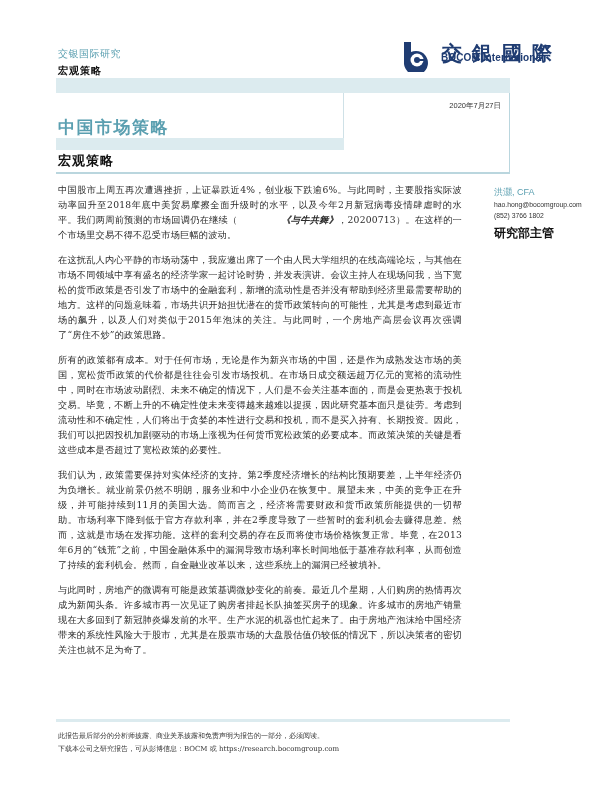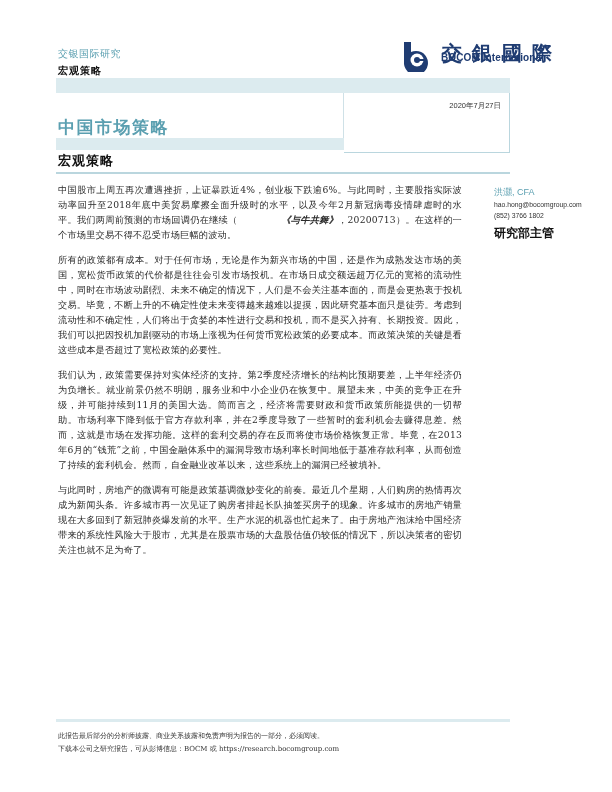--- a/index.html
+++ b/index.html
@@ -10,21 +10,21 @@
   .brand-sub { position: absolute; left: 58px; top: 64px; font-size: 10px; font-weight: bold; color: #111; letter-spacing: 1px; font-family: "DejaVu Sans", sans-serif; }
 
   .header-band { position: absolute; left: 56px; top: 78px; width: 454px; height: 15px; background: #dcebef; }
 
   .logo { position: absolute; left: 400px; top: 40px; width: 32px; height: 32px; }
   .logo-cn { position: absolute; left: 442px; top: 40px; font-size: 20px; color: #1f3c72; letter-spacing: 10px; font-family: "DejaVu Serif", serif; font-weight: bold; }
   .logo-en { position: absolute; left: 441px; top: 52px; font-size: 10px; color: #1f3c72; font-family: "Liberation Sans", sans-serif; font-weight: bold; letter-spacing: 0.1px; }
 
   .title-box { position: absolute; left: 56px; top: 93px; width: 288px; height: 46px; border-right: 1px solid #cfe1e7; }
   .title-band { position: absolute; left: 56px; top: 138px; width: 288px; height: 12px; background: #dcebef; }
-  .date-box { position: absolute; left: 344px; top: 93px; width: 166px; height: 60px; border-right: 1.5px solid #bad6de; border-bottom: 1.5px solid #bad6de; }
+  .date-box { position: absolute; left: 344px; top: 93px; width: 166px; height: 80px; border-right: 1.5px solid #bad6de; border-bottom: 1.5px solid #bad6de; }
   .date { position: absolute; right: 8px; top: 8px; font-size: 7.5px; color: #333; font-family: "Liberation Sans", sans-serif; }
 
   .page-title { position: absolute; left: 58px; top: 116px; font-size: 17px; color: #5a9fb0; font-weight: bold; letter-spacing: 1.5px; }
   .subtitle { position: absolute; left: 58px; top: 152px; font-size: 13px; font-weight: bold; color: #111; letter-spacing: 1px; }
   .subtitle-rule { position: absolute; left: 56px; top: 172px; width: 454px; height: 1.5px; background: #bad6de; }
 
   .body { position: absolute; left: 58px; top: 182px; width: 404px; font-size: 9.2px; line-height: 15px; color: #2a2a2a; text-align: justify; }
   .body p { margin-bottom: 10px; letter-spacing: 0.2px; }
   .body p em { font-weight: bold; font-style: italic; margin-left: 44px; }
 
@@ -60,20 +60,21 @@
 <div class="date-box">
   <div class="date">2020年7月27日</div>
 </div>
 
 <div class="page-title">中国市场策略</div>
 <div class="subtitle">宏观策略</div>
 <div class="subtitle-rule"></div>
 
 <div class="body">
   <p><span>中国股市上周五再次遭遇挫折，上证暴跌近4%，创业板下跌逾6%。与此同时，主要股指实际波动率回升至2018年底中美贸易摩擦全面升级时的水平，以及今年2月新冠病毒疫情肆虐时的水平。我们两周前预测的市场回调仍在继续（</span><em>《与牛共舞》</em><span>，20200713）。在这样的一个市场里交易不得不忍受市场巨幅的波动。</span></p>
+  <p>在这扰乱人内心平静的市场动荡中，我应邀出席了一个由人民大学组织的在线高端论坛，与其他在市场不同领域中享有盛名的经济学家一起讨论时势，并发表演讲。会议主持人在现场问我，当下宽松的货币政策是否引发了市场中的金融套利，新增的流动性是否并没有帮助到经济里最需要帮助的地方。这样的问题意味着，市场共识开始担忧潜在的货币政策转向的可能性，尤其是考虑到最近市场的飙升，以及人们对类似于2015年泡沫的关注。与此同时，一个房地产高层会议再次强调了“房住不炒”的政策思路。</p>
   <p>所有的政策都有成本。对于任何市场，无论是作为新兴市场的中国，还是作为成熟发达市场的美国，宽松货币政策的代价都是往往会引发市场投机。在市场日成交额远超万亿元的宽裕的流动性中，同时在市场波动剧烈、未来不确定的情况下，人们是不会关注基本面的，而是会更热衷于投机交易。毕竟，不断上升的不确定性使未来变得越来越难以捉摸，因此研究基本面只是徒劳。考虑到流动性和不确定性，人们将出于贪婪的本性进行交易和投机，而不是买入持有、长期投资。因此，我们可以把因投机加剧驱动的市场上涨视为任何货币宽松政策的必要成本。而政策决策的关键是看这些成本是否超过了宽松政策的必要性。</p>
   <p>我们认为，政策需要保持对实体经济的支持。第2季度经济增长的结构比预期要差，上半年经济仍为负增长。就业前景仍然不明朗，服务业和中小企业仍在恢复中。展望未来，中美的竞争正在升级，并可能持续到11月的美国大选。简而言之，经济将需要财政和货币政策所能提供的一切帮助。市场利率下降到低于官方存款利率，并在2季度导致了一些暂时的套利机会去赚得息差。然而，这就是市场在发挥功能。这样的套利交易的存在反而将使市场价格恢复正常。毕竟，在2013年6月的“钱荒”之前，中国金融体系中的漏洞导致市场利率长时间地低于基准存款利率，从而创造了持续的套利机会。然而，自金融业改革以来，这些系统上的漏洞已经被填补。</p>
   <p>与此同时，房地产的微调有可能是政策基调微妙变化的前奏。最近几个星期，人们购房的热情再次成为新闻头条。许多城市再一次见证了购房者排起长队抽签买房子的现象。许多城市的房地产销量现在大多回到了新冠肺炎爆发前的水平。生产水泥的机器也忙起来了。由于房地产泡沫给中国经济带来的系统性风险大于股市，尤其是在股票市场的大盘股估值仍较低的情况下，所以决策者的密切关注也就不足为奇了。</p>
 </div>
 
 <div class="analyst">
   <div class="analyst-name">洪灝, CFA</div>
   <div class="analyst-email">hao.hong@bocomgroup.com</div>
   <div class="analyst-phone">(852) 3766 1802</div>
   <div class="analyst-title">研究部主管</div>

